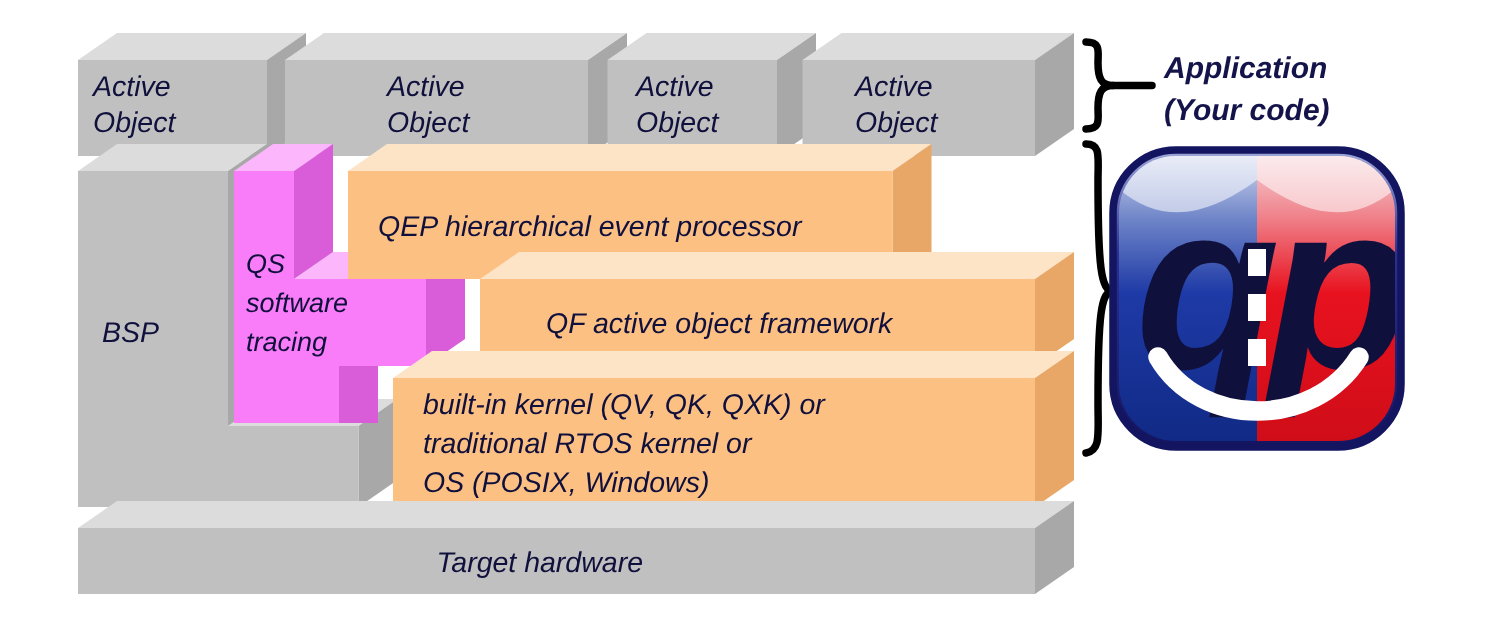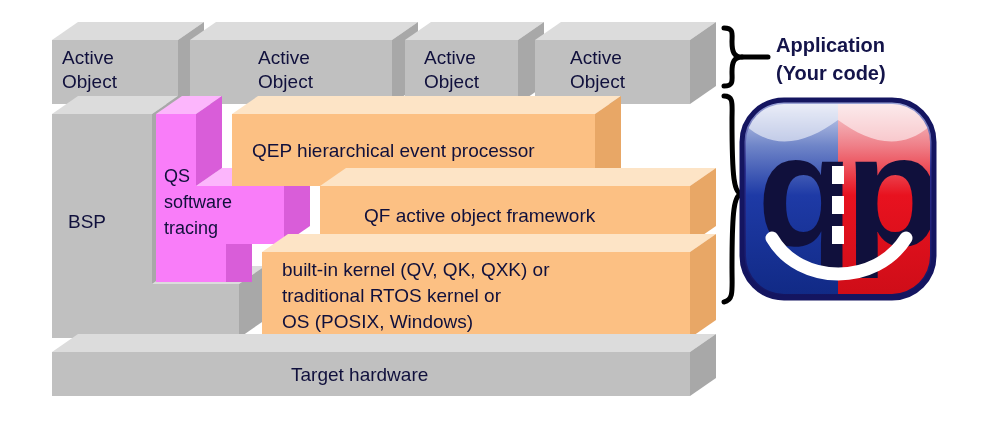--- a/index.html
+++ b/index.html
@@ -12,20 +12,21 @@
     height: 421px;
     font-family: "Liberation Sans", sans-serif;
     overflow: hidden;
     position: relative;
   }
   #stage {
     position: absolute;
     left: 0; top: 0;
     width: 1000px;
     height: 421px;
+    font-style: italic;
   }
   svg { display: block; }
   text { font-family: "Liberation Sans", sans-serif; fill: #10103c; }
   .blk-label { font-size: 19px; }
   .blk-label-sm { font-size: 18px; }
   .hw-label { font-size: 19px; }
   .anno { font-size: 20px; font-weight: bold; fill: #14144a; }
   .logo-letter { font-family: "Liberation Sans", sans-serif; font-weight: bold; }
 </style>
 </head>

